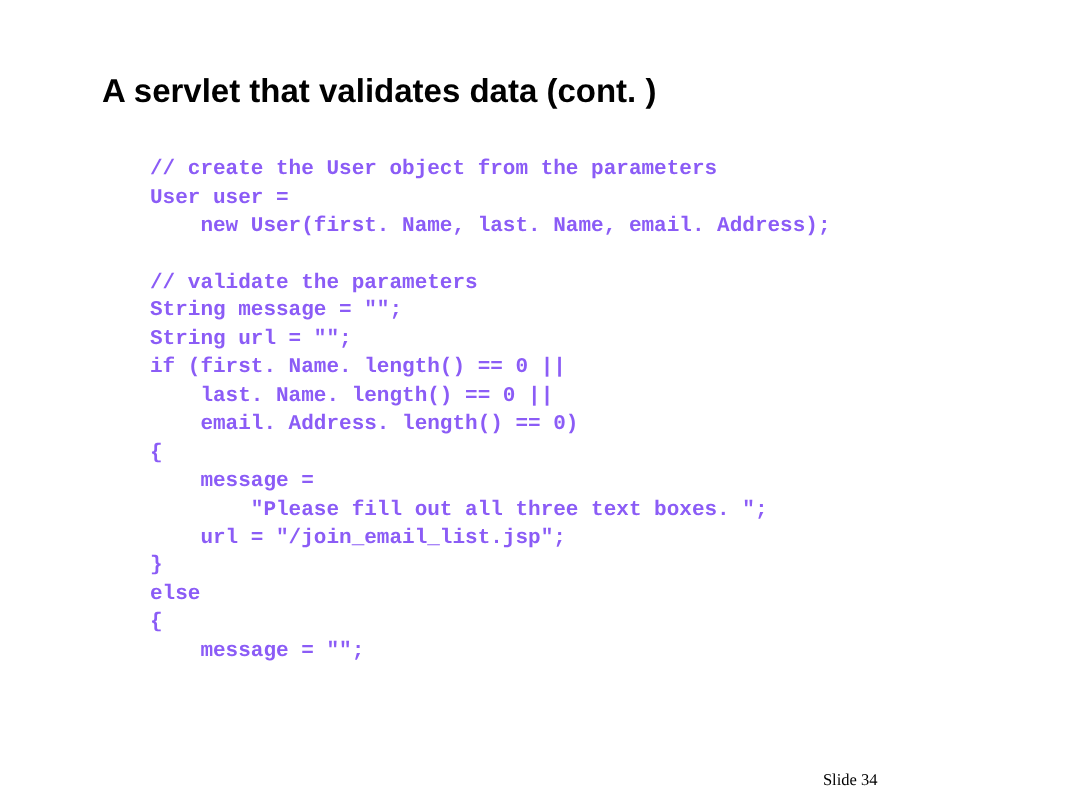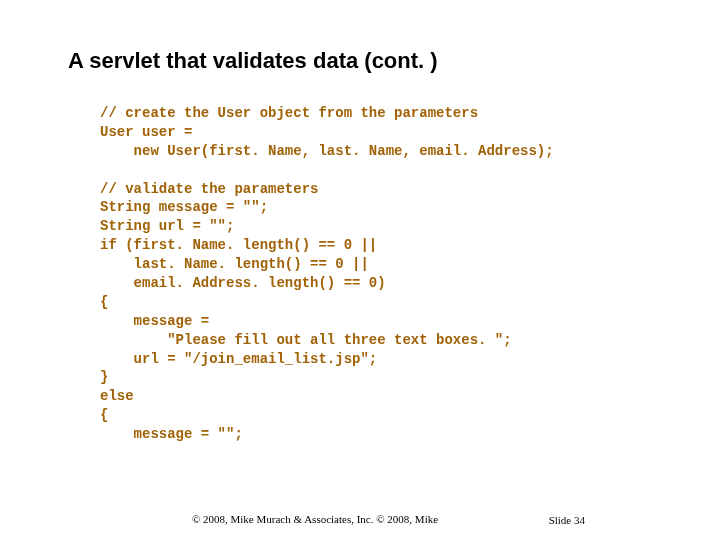--- a/index.html
+++ b/index.html
@@ -29,21 +29,21 @@
   }
   .code {
     position: absolute;
     left: 100px;
     top: 90px;
     font-family: "Courier New", Courier, monospace;
     font-weight: bold;
     font-size: 14px;
     line-height: 1.35;
     white-space: pre;
-    color: #a16207;
+    color: #8b5cf6;
   }
   .footer {
     position: absolute;
     left: 0;
     right: 0;
     bottom: 14px;
     height: 34px;
     font-family: "Times New Roman", Times, serif;
     font-size: 11px;
     color: #000;
@@ -89,18 +89,17 @@
     message =
         "Please fill out all three text boxes. ";
     url = "/join_email_list.jsp";
 }
 else
 {
     message = "";</pre>
 
   <div class="footer">
     <div class="footer-center">
-      <span class="line">© 2008, Mike Murach &amp; Associates, Inc. © 2008, Mike</span>
     </div>
     <div class="footer-right">Slide 34</div>
   </div>
 
 </div>
 
 </body></html>

